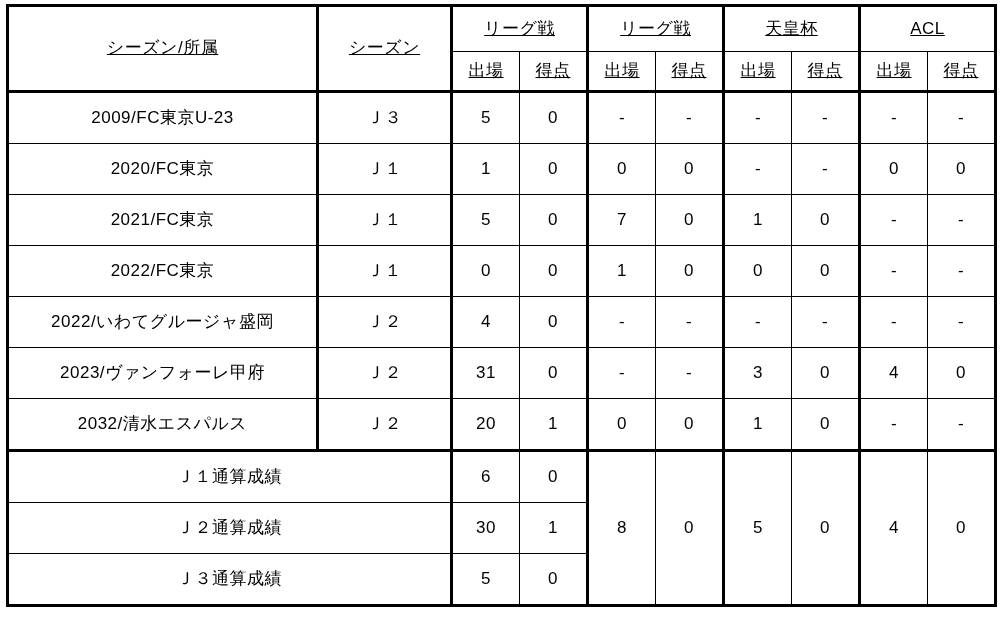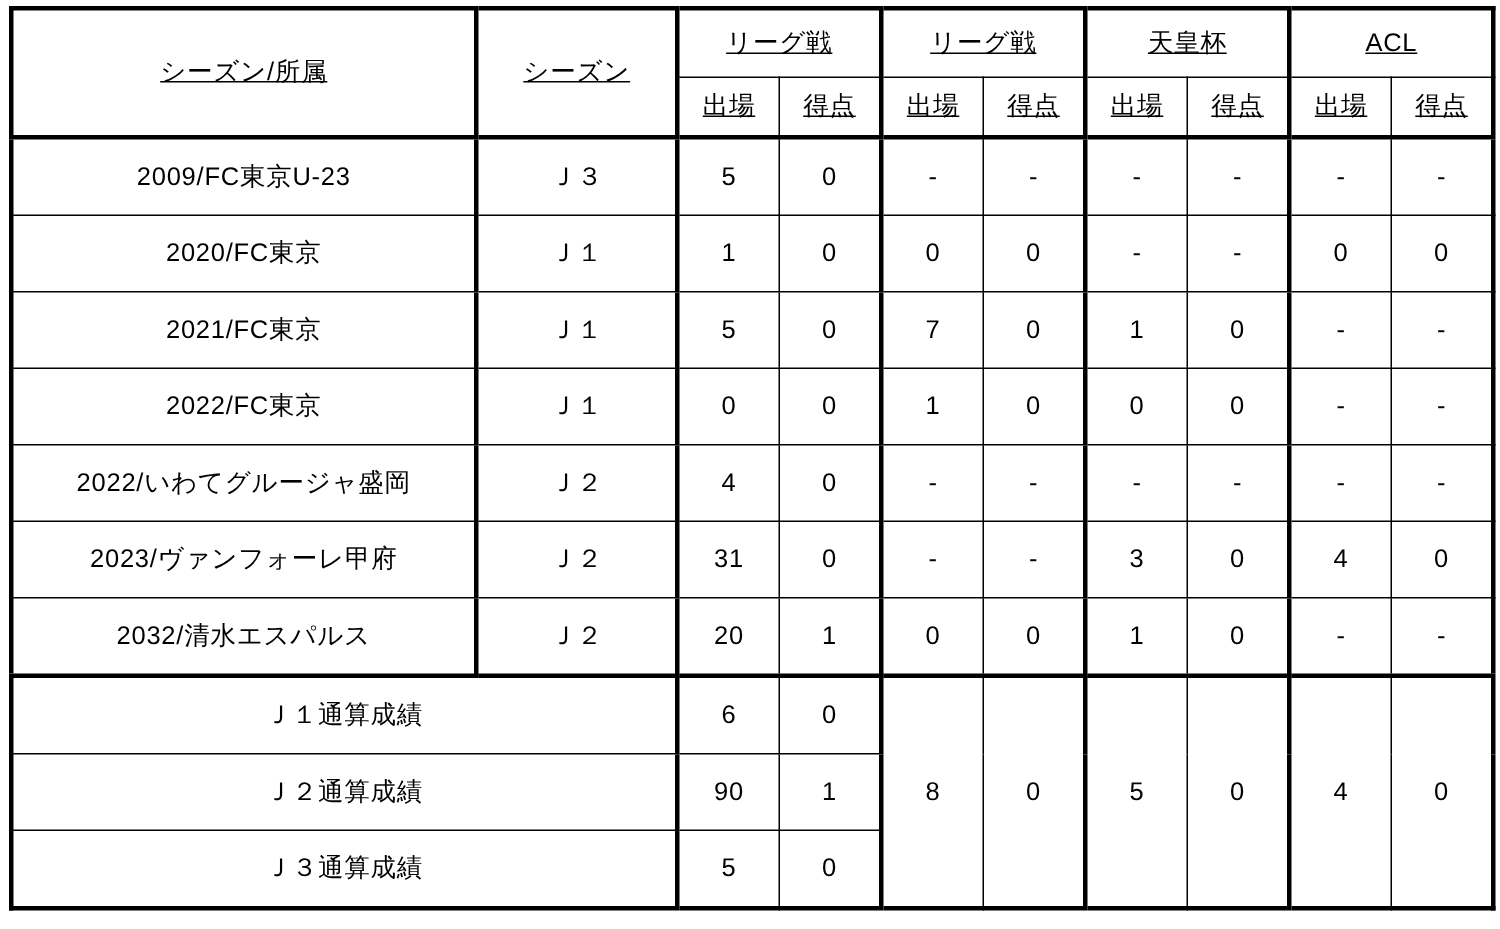--- a/index.html
+++ b/index.html
@@ -198,21 +198,21 @@
         <td class="num-cell thick-right">0</td>
         <td rowspan="3" class="num-cell">8</td>
         <td rowspan="3" class="num-cell thick-right">0</td>
         <td rowspan="3" class="num-cell">5</td>
         <td rowspan="3" class="num-cell thick-right">0</td>
         <td rowspan="3" class="num-cell">4</td>
         <td rowspan="3" class="num-cell">0</td>
       </tr>
       <tr class="total-row">
         <td colspan="2" class="total-label thick-right">Ｊ２通算成績</td>
-        <td class="num-cell">90</td>
+        <td class="num-cell">30</td>
         <td class="num-cell thick-right">1</td>
       </tr>
       <tr class="total-row">
         <td colspan="2" class="total-label thick-right">Ｊ３通算成績</td>
         <td class="num-cell">5</td>
         <td class="num-cell thick-right">0</td>
       </tr>
     </tbody>
   </table>
 </div>

